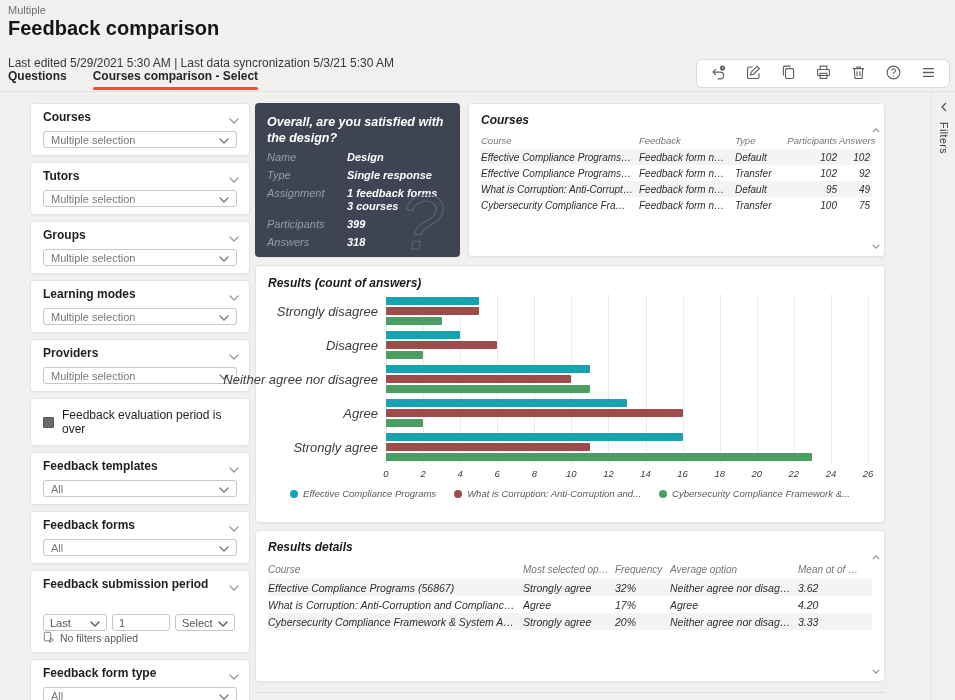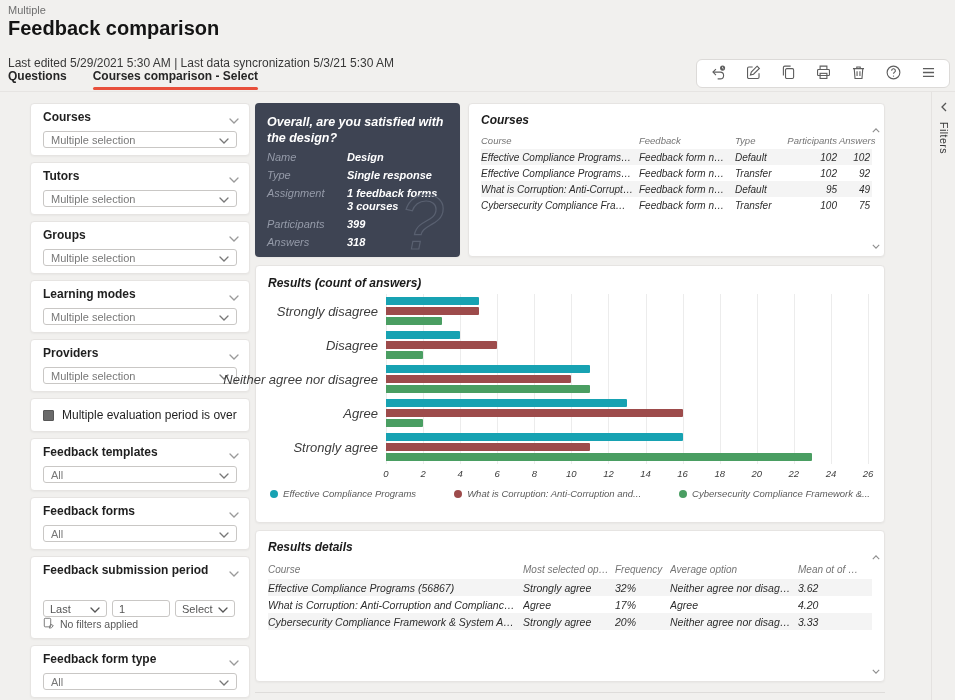--- a/index.html
+++ b/index.html
@@ -75,21 +75,21 @@
   .results-panel{ left:0; top:162px; width:630px; height:258px; padding:10px 12px; }
   .chart{ position:relative; height:212px; margin-top:4px; }
   .cat-col{ position:absolute; left:0; top:0; width:118px; height:170px; }
   .cat-label{ height:34px; display:flex; align-items:center; justify-content:flex-end; font-size:13px; color:#3c3c3c; white-space:nowrap; padding-right:8px; }
   .plot{ position:absolute; left:118px; right:4px; top:0; height:170px; }
   .gridline{ position:absolute; top:0; bottom:0; width:1px; background:#ececec; }
   .bar-group{ position:relative; height:34px; display:flex; flex-direction:column; justify-content:center; gap:2px; }
   .bar{ height:8px; border-radius:0 1px 1px 0; }
   .axis{ position:absolute; left:118px; right:4px; top:174px; height:14px; }
   .axis-tick{ position:absolute; transform:translateX(-50%); font-size:9.5px; color:#3c3c3c; }
-  .legend{ position:absolute; left:0; right:0; top:194px; display:flex; justify-content:center; gap:38px; }
+  .legend{ position:absolute; left:0; right:0; top:194px; display:flex; justify-content:center; gap:18px; }
   .legend-item{ display:flex; align-items:center; gap:5px; font-size:9.5px; color:#5a5a5a; cursor:pointer; white-space:nowrap; }
   .legend-dot{ width:8px; height:8px; border-radius:50%; flex:none; }
   
   .details-panel{ left:0; top:427px; width:630px; height:152px; padding:9px 12px; }
   .details-panel .tbl-head{ font-size:10px; height:20px; }
   .details-panel .tbl-row{ font-size:10.5px; height:17px; }
   .bottom-divider{ position:absolute; left:0; top:589px; width:630px; height:1px; background:#dedcda; }
   
   .right-rail{
     position:absolute; right:0; top:92px; bottom:0; width:24px;
@@ -217,21 +217,21 @@
         <div class="fp-select">
           <span>Multiple selection</span>
           <span><svg width="10" height="6" viewBox="0 0 10 6">
               <path d="M1 1l4 4 4-4" fill="none" stroke="currentColor" stroke-width="1.3" stroke-linecap="round"></path>
             </svg></span>
         </div>
       </div>
       <div class="filter-panel">
         <div class="cb-row">
           <span class="cb-box"></span>
-          <span class="cb-label">Multiple evaluation period is over</span>
+          <span class="cb-label">Feedback evaluation period is over</span>
         </div>
       </div>
       <div class="filter-panel">
         <div class="fp-title">Feedback templates</div>
         <span class="fp-collapse"><svg width="10" height="6" viewBox="0 0 10 6">
             <path d="M1 1l4 4 4-4" fill="none" stroke="currentColor" stroke-width="1.3" stroke-linecap="round"></path>
           </svg></span>
         <div class="fp-select">
           <span>All</span>
           <span><svg width="10" height="6" viewBox="0 0 10 6">

